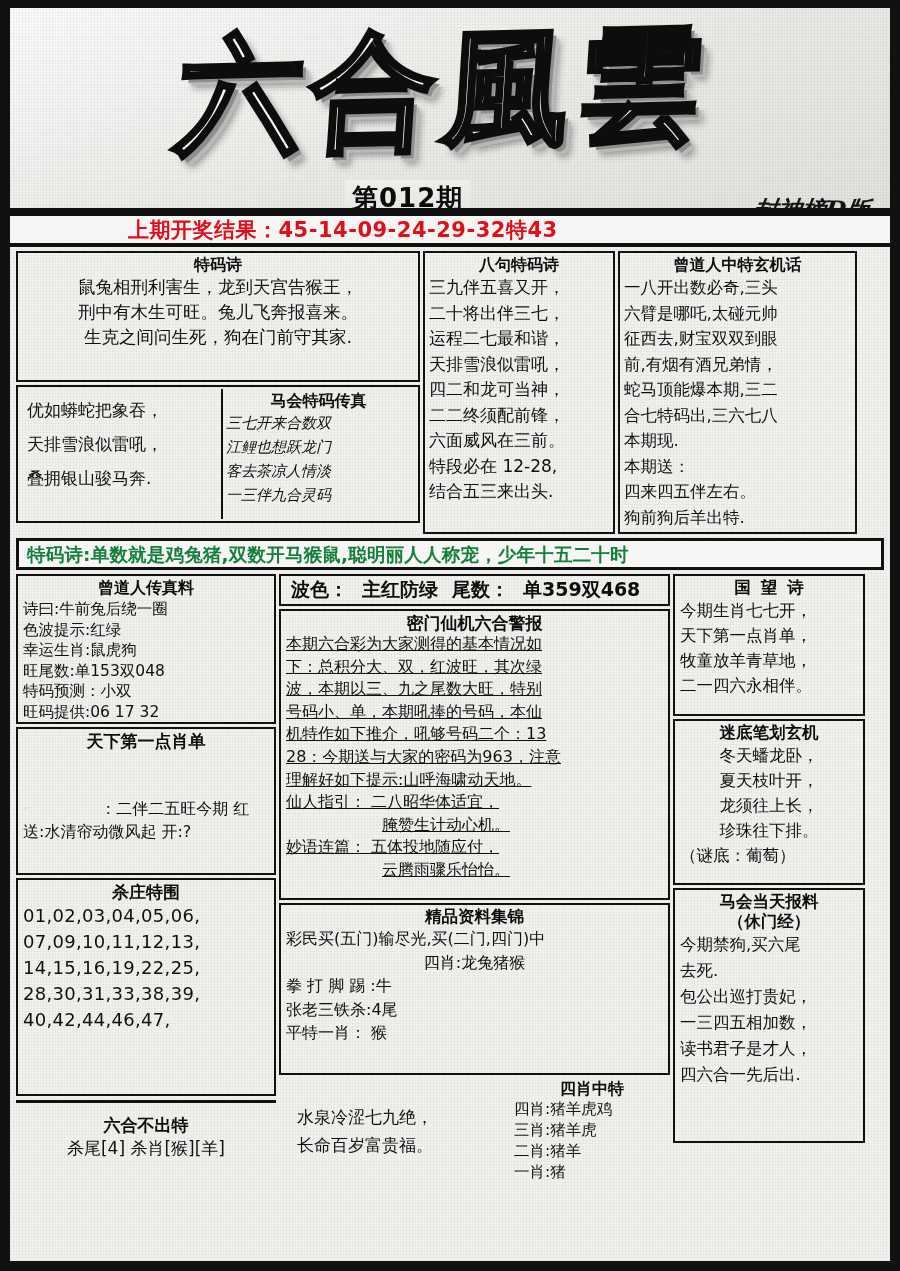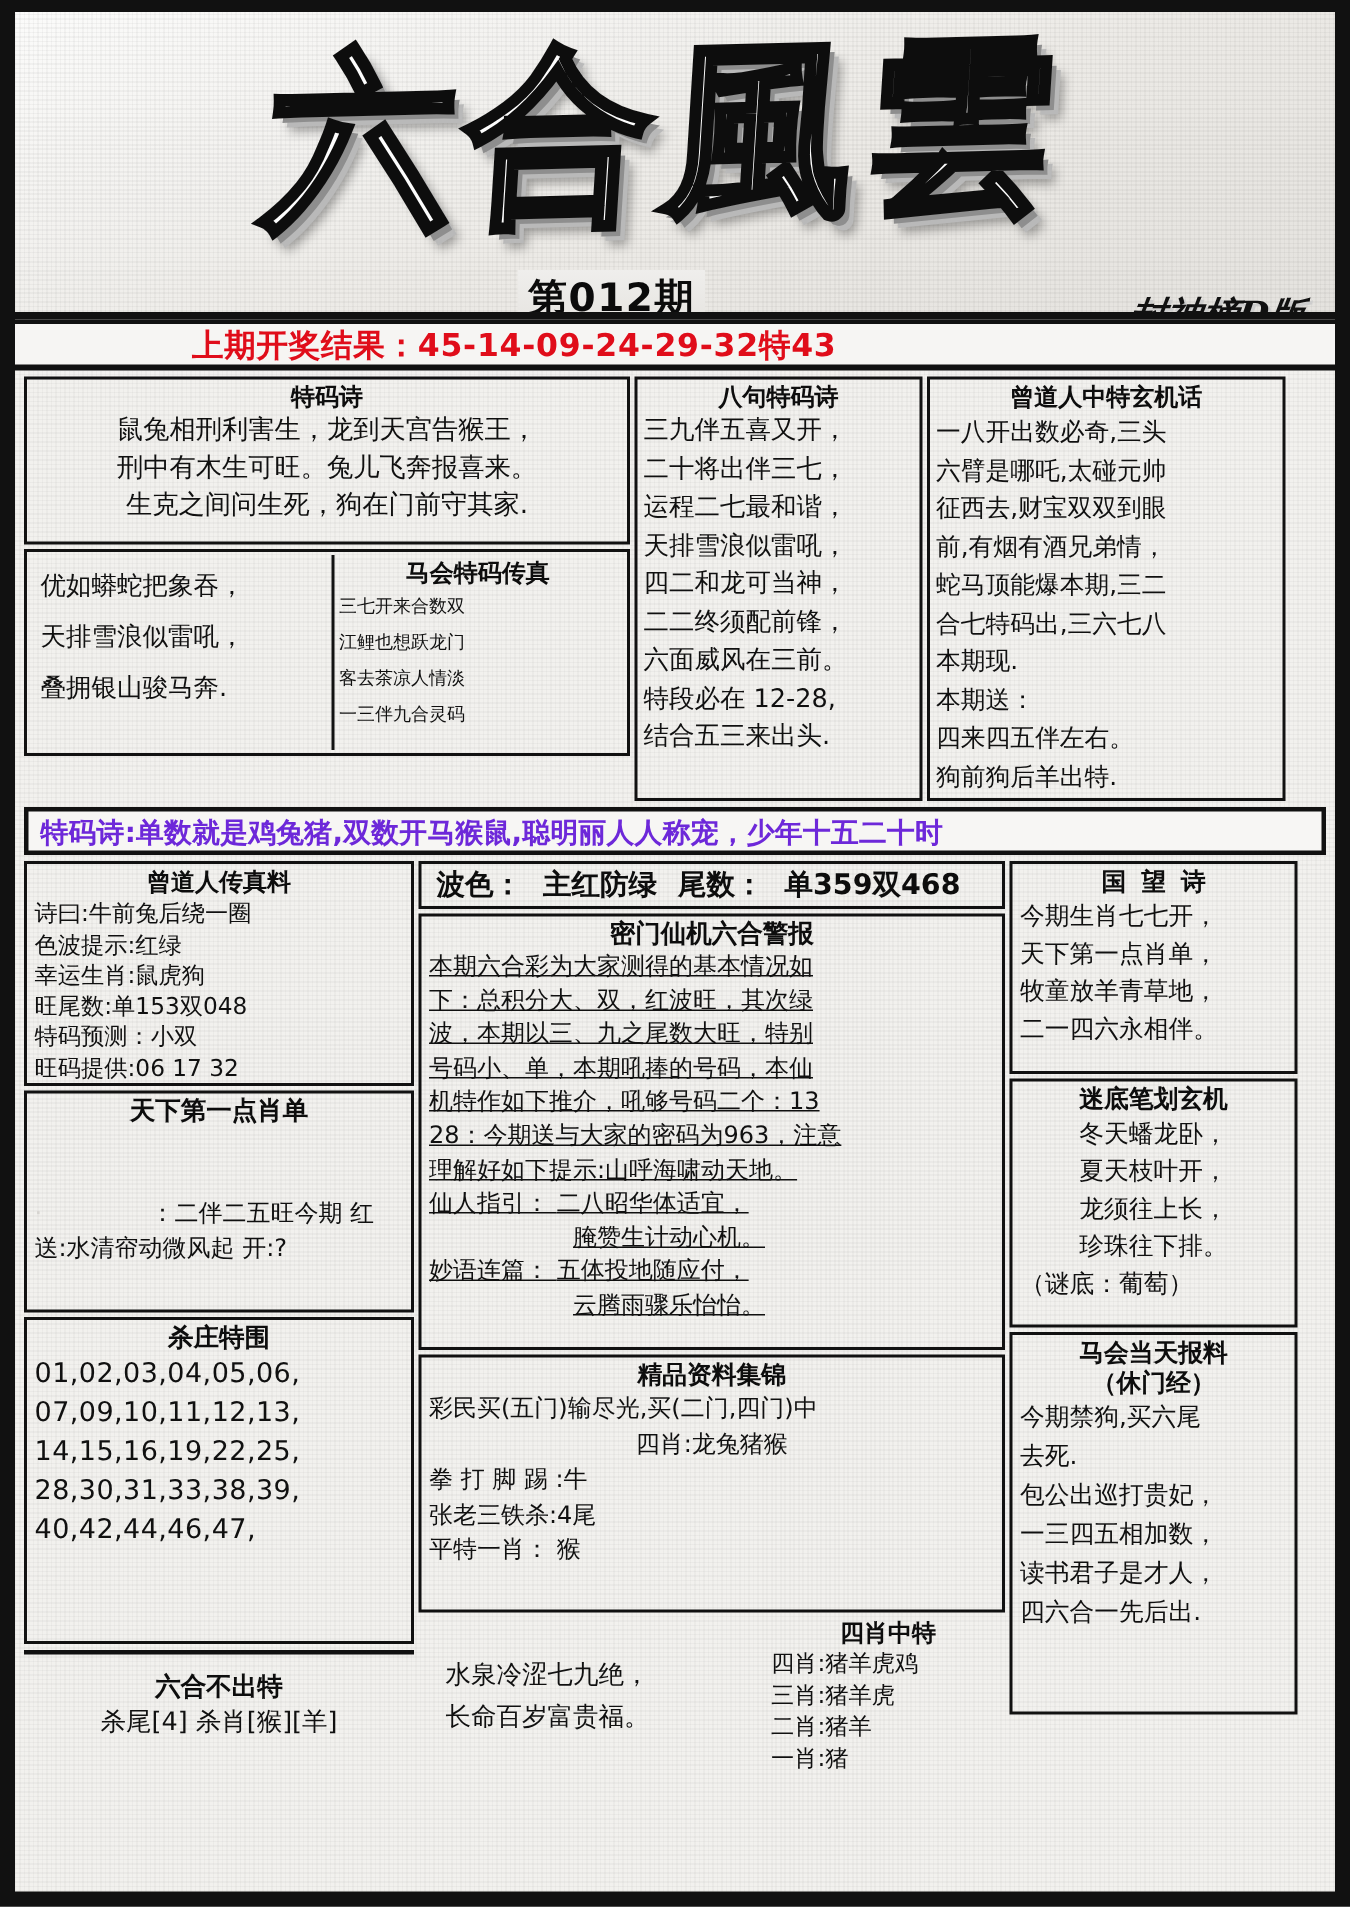--- a/index.html
+++ b/index.html
@@ -88,38 +88,38 @@
   }
   .ln{font-size:17px;line-height:23px;color:#101010;white-space:nowrap;}
   .ln-s{font-size:15.5px;line-height:21px;color:#101010;white-space:nowrap;}
   .ctr{text-align:center;}
   
   .sec1{margin-top:4px;display:flex;}
   .s1left{width:404px;display:flex;flex-direction:column;}
   .s1mid{width:192px;margin-left:3px;}
   .s1right{width:239px;margin-left:3px;}
   .box{border:2px solid #111;box-sizing:border-box;padding:2px 4px;}
-  .poemA{height:112px;}
+  .poemA{height:131px;}
   .poemA .ln{font-size:17.5px;line-height:25px;}
   .poemB{height:138px;margin-top:3px;display:flex;}
   .poemB .left{width:199px;padding:4px 5px;box-sizing:border-box;}
   .poemB .right{width:auto;flex:1;border-left:2px solid #111;padding:2px 3px;box-sizing:border-box;}
   .poemB .left .ln{font-size:17px;line-height:34px;}
-  .poemB .right .ln{font-size:12px;line-height:24px;}
+  .poemB .right .ln{font-size:15px;line-height:24px;font-style:italic;}
   .s1mid .ln{font-size:17px;line-height:25.5px;}
   .s1right .ln{font-size:16.5px;line-height:25.5px;}
   .s1right .title{margin-bottom:0px;}
   
   .banner{
     margin-top:4px;border:3px solid #111;background:#f7f6f4;
     height:32px;display:flex;align-items:center;box-sizing:border-box;
     padding-left:8px;
   }
   .banner .btext{
-    color:#6d28d9;font-weight:bold;font-size:18.5px;white-space:nowrap;letter-spacing:0.2px;
+    color:#15803d;font-weight:bold;font-size:18.5px;white-space:nowrap;letter-spacing:0.2px;
   }
   
   .sec2{margin-top:4px;display:flex;}
   .col-l{width:260px;display:flex;flex-direction:column;}
   .col-c{width:391px;margin-left:3px;display:flex;flex-direction:column;}
   .col-r{width:192px;margin-left:3px;display:flex;flex-direction:column;}
   .wave{
     border:2px solid #111;height:32px;display:flex;align-items:center;
     box-sizing:border-box;padding-left:10px;margin-bottom:3px;
   }

